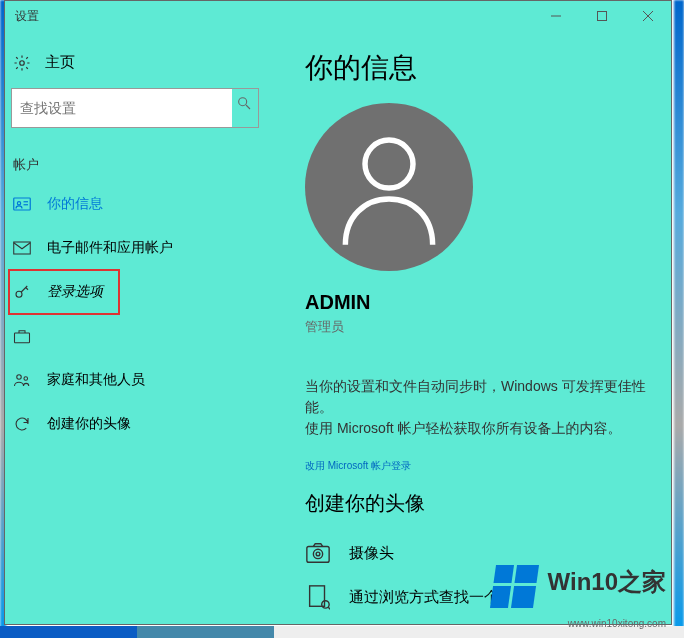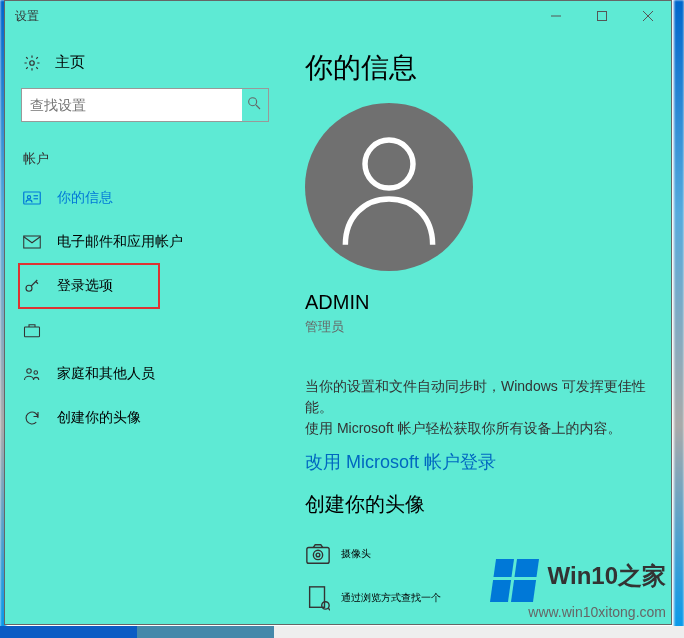--- a/index.html
+++ b/index.html
@@ -44,36 +44,36 @@
     align-items: center;
     justify-content: center;
     color: #555;
   }
   .content {
     display: flex;
     height: calc(100% - 30px);
   }
   .sidebar {
     width: 296px;
-    padding-left: 14px;
+    padding-left: 4px;
     padding-right: 20px;
   }
   .home-row {
     display: flex;
     align-items: center;
     gap: 14px;
     margin-top: 22px;
     margin-bottom: 16px;
     padding-left: 4px;
   }
   .home-row span.lbl { font-size: 15px; }
   .search-box {
     position: relative;
     width: 248px;
-    height: 34px;
+    height: 40px;
     border: 1px solid #999;
     margin-bottom: 28px;
     margin-left: 2px;
   }
   .search-box input {
     border: none;
     outline: none;
     height: 100%;
     width: 220px;
     padding: 0 8px;
@@ -98,21 +98,22 @@
     gap: 16px;
     height: 44px;
     padding-left: 4px;
     font-size: 14px;
     cursor: default;
   }
   .nav-item.selected { color: #0078d7; }
   .nav-item.highlight {
     outline: 2px solid #d33;
     outline-offset: -1px;
-    width: 140px;
+    width: 110px;
+    font-style: italic;
   }
   .nav-icon {
     width: 18px;
     display: flex;
     justify-content: center;
     align-items: center;
   }
 
   .main {
     flex: 1;
@@ -129,43 +130,43 @@
   .avatar {
     width: 168px;
     height: 168px;
     border-radius: 50%;
     background: #707070;
     display: flex;
     align-items: center;
     justify-content: center;
     margin-bottom: 20px;
   }
-  .username { font-size: 20px; margin-bottom: 4px; }
+  .username { font-size: 20px; margin-bottom: 4px; font-weight: bold; }
   .subline { font-size: 13px; color: #666; line-height: 1.4; }
   .blurb { font-size: 14px; color: #333; margin-top: 40px; line-height: 1.5; }
-  .link { color: #0067c0; font-size: 18px; margin-top: 11px; cursor: pointer; }
+  .link { color: #0067c0; font-size: 10px; margin-top: 20px; cursor: pointer; }
   .section2 { font-size: 20px; margin-top: 17px; margin-bottom: 14px; }
   .opt-row {
     display: flex;
     align-items: center;
-    gap: 10px;
+    gap: 18px;
     height: 44px;
-    font-size: 10px;
+    font-size: 15px;
   }
   .opt-icon { width: 26px; display:flex; justify-content:center; }
 
   
   .watermark {
     position: absolute;
     right: 18px;
-    bottom: 18px;
+    bottom: 9px;
     text-align: right;
   }
   .watermark .w1 { font-size: 24px; font-weight: 600; color: #333; }
-  .watermark .w2 { font-size: 14px; color: #666; margin-top: 2px; }
+  .watermark .w2 { font-size: 10px; color: #666; margin-top: 10px; }
   .winlogo {
     display: inline-grid;
     grid-template-columns: 18px 22px;
     grid-template-rows: 18px 22px;
     gap: 3px;
     transform: skewX(-8deg);
     vertical-align: middle;
     margin-right: 8px;
   }
   .winlogo span { background: #0078d7; }

